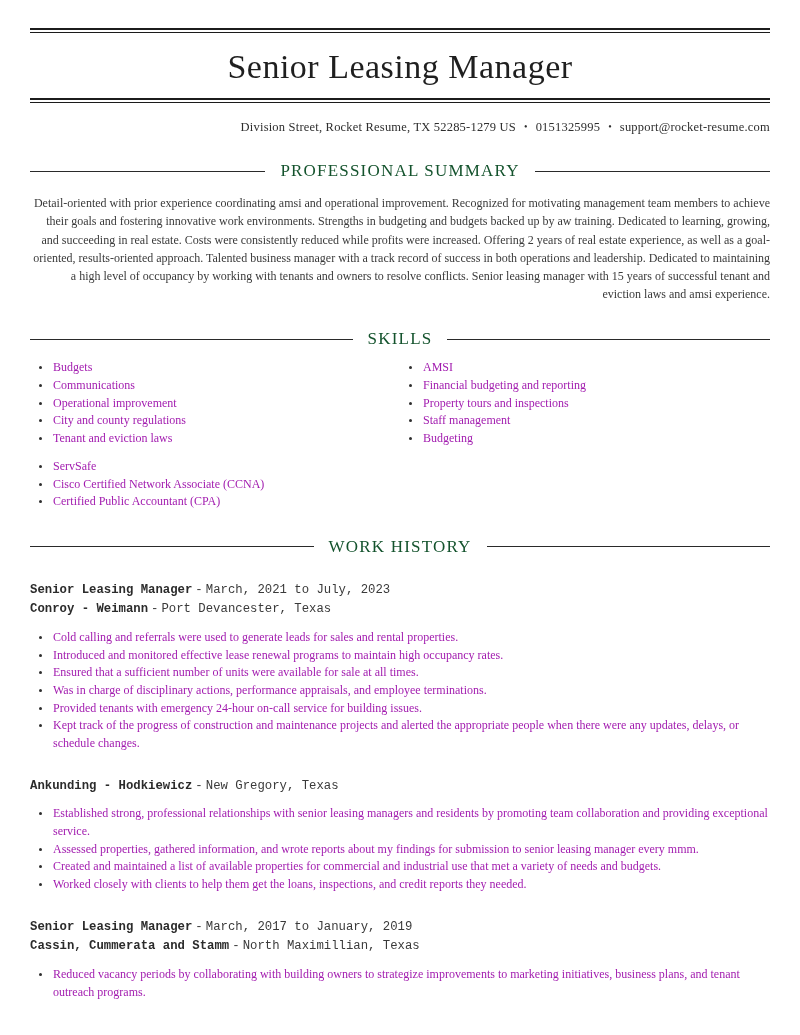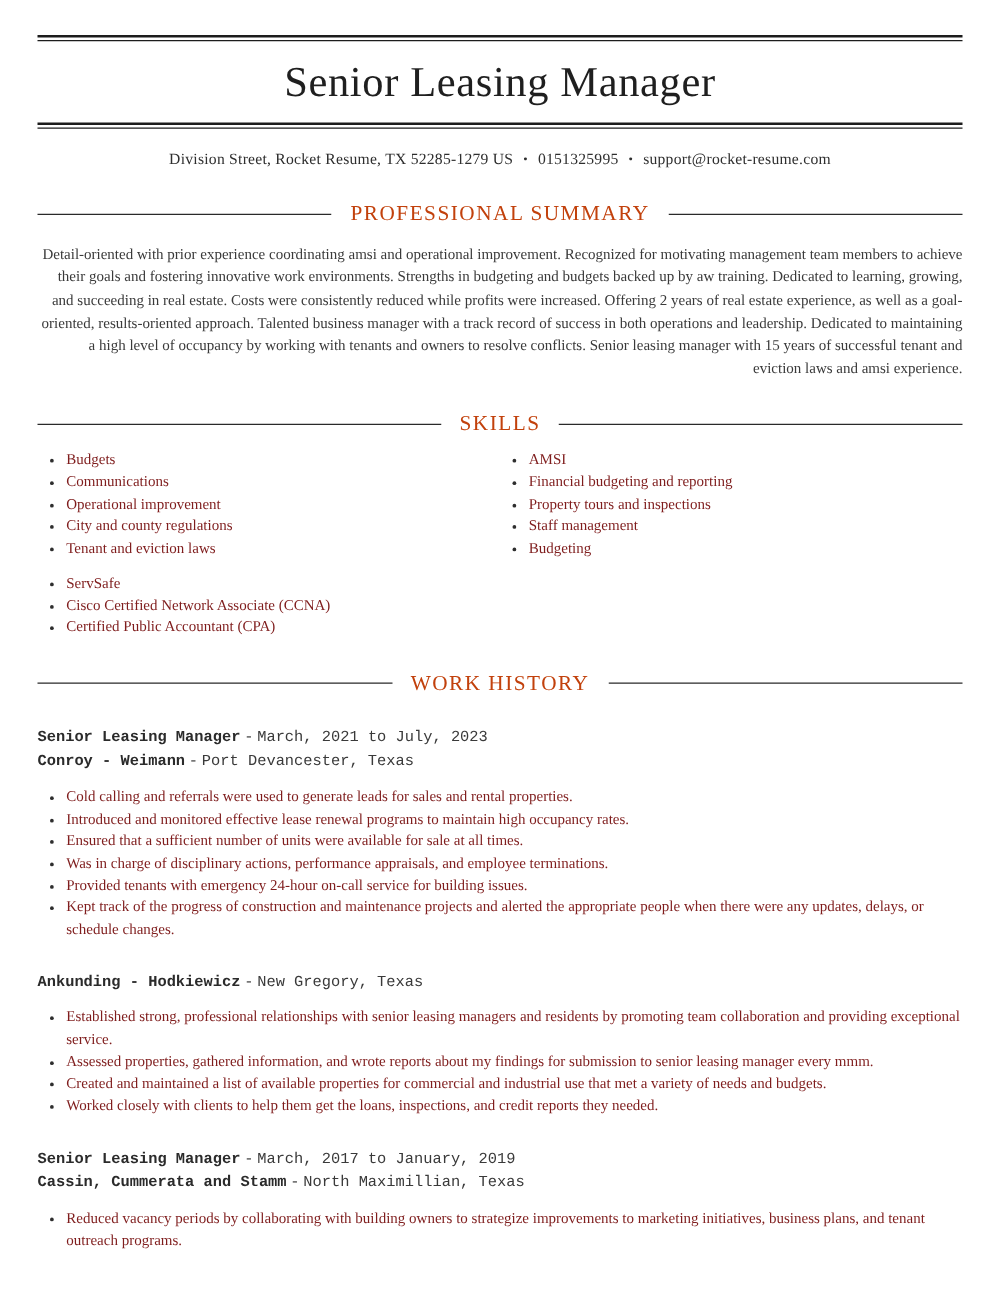--- a/index.html
+++ b/index.html
@@ -34,21 +34,21 @@
     font-size: 34px;
     font-weight: 400;
     color: #1f1f1f;
     letter-spacing: 0.5px;
     margin: 14px 0 12px 0;
     line-height: 1.15;
   }
 
   
   .contact-line {
-    text-align: center;
+    text-align: right;
     font-size: 12.5px;
     color: #2e2e2e;
     margin: 17px 0 0 0;
     letter-spacing: 0.2px;
   }
   .contact-sep {
     display: inline-block;
     margin: 0 8px;
     font-size: 10px;
     vertical-align: 1px;
@@ -64,21 +64,21 @@
   }
   .section-heading::before,
   .section-heading::after {
     content: "";
     flex: 1 1 auto;
     border-top: 1.5px solid #2a2a2a;
   }
   .section-heading .heading-text {
     font-size: 17px;
     font-weight: 400;
-    color: #c2410c;
+    color: #14532d;
     letter-spacing: 1.2px;
     margin: 0;
     white-space: nowrap;
   }
 
   
   .summary-text {
     font-size: 12px;
     line-height: 18.2px;
     color: #3a3a3a;
@@ -88,21 +88,21 @@
 
   
   ul.bullets {
     margin: 10px 0 0 0;
     padding: 0 0 0 22px;
     list-style: disc;
   }
   ul.bullets li {
     font-size: 12px;
     line-height: 17.7px;
-    color: #7f1d1d;
+    color: #a21caf;
     padding-left: 1px;
   }
   ul.bullets li::marker {
     font-size: 10px;
     color: #2e2e2e;
   }
   .skills-wrap { display: flex; }
   .skills-wrap > div { width: 50%; }
 
   

